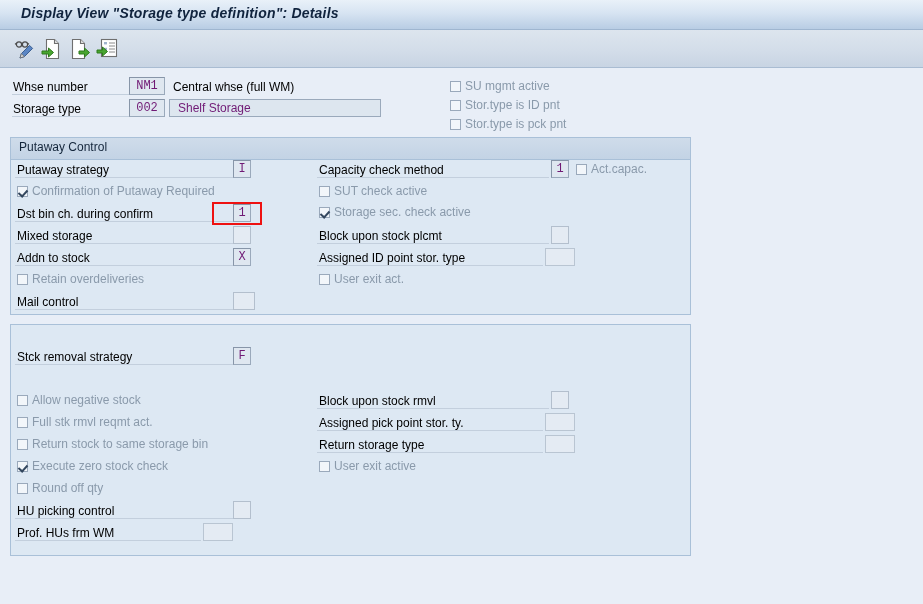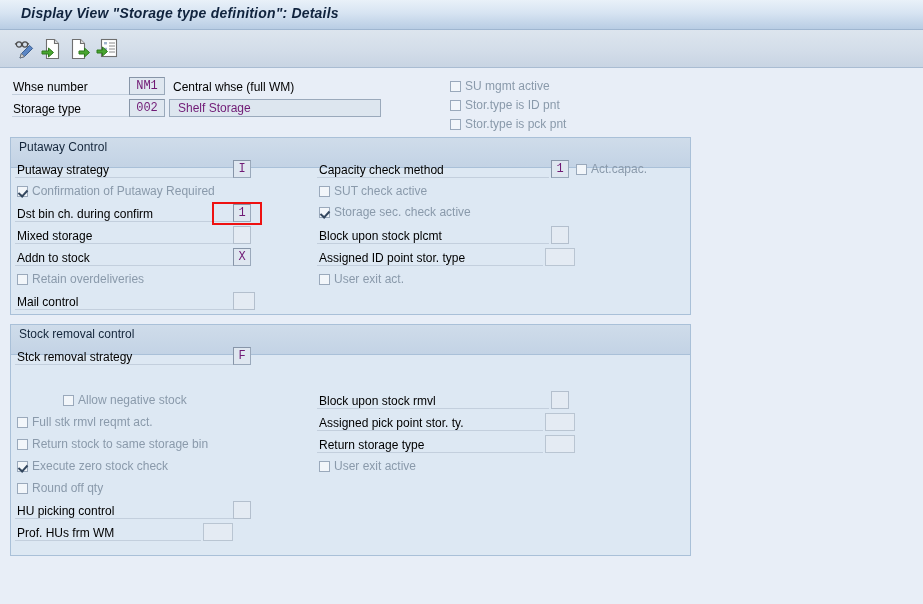--- a/index.html
+++ b/index.html
@@ -94,21 +94,21 @@
   }
   .cb .txt{color:#8a9aab;}
 
   
   .group{
     position:absolute;box-sizing:border-box;
     border:1px solid #a9c0d8;
     background:#dde8f3;
   }
   .group > .ghead{
-    position:absolute;left:0;top:0;right:0;height:30px;
+    position:absolute;left:0;top:0;right:0;height:22px;
     background:linear-gradient(to bottom,#cfdcea 0%,#c3d3e5 100%);
     border-bottom:1px solid #a9c0d8;
     box-sizing:border-box;
   }
   .group > .ghead span{
     position:absolute;left:8px;top:2px;font-size:12px;color:#14263b;
     white-space:nowrap;
   }
   .gbody{position:absolute;left:0;top:19px;right:0;bottom:0;}
 
@@ -256,30 +256,27 @@
         <div class="lbl" style="left:308px;top:94px;">Assigned ID point stor. type</div>
         <input class="inp empty2" style="left: 534px; top: 91px; width: 30px;" readonly="" value="">
 
         <div class="cb" style="left:308px;top:115px;">
           <span class="box"></span><span class="txt">User exit act.</span>
         </div>
       </div>
     </div>
 
     <div class="group" style="left:10px;top:255px;width:681px;height:232px;">
-      <div class="ghead">
-        <span>Stock removal control</span>
-      </div>
       <div class="gbody">
 
         <div class="rule" style="left:4px;top:20px;width:218px;"></div>
         <div class="lbl" style="left:6px;top:6px;">Stck removal strategy</div>
         <input class="inp" style="left: 222px; top: 3px; width: 18px;" readonly="" value="F">
 
-        <div class="cb" style="left:6px;top:49px;margin-left:46px;">
+        <div class="cb" style="left:6px;top:49px;">
           <span class="box"></span><span class="txt">Allow negative stock</span>
         </div>
         <div class="cb" style="left:6px;top:71px;">
           <span class="box"></span><span class="txt">Full stk rmvl reqmt act.</span>
         </div>
         <div class="cb" style="left:6px;top:93px;">
           <span class="box"></span><span class="txt">Return stock to same storage bin</span>
         </div>
         <div class="cb on" style="left:6px;top:115px;">
           <span class="box"></span><span class="txt">Execute zero stock check</span>

